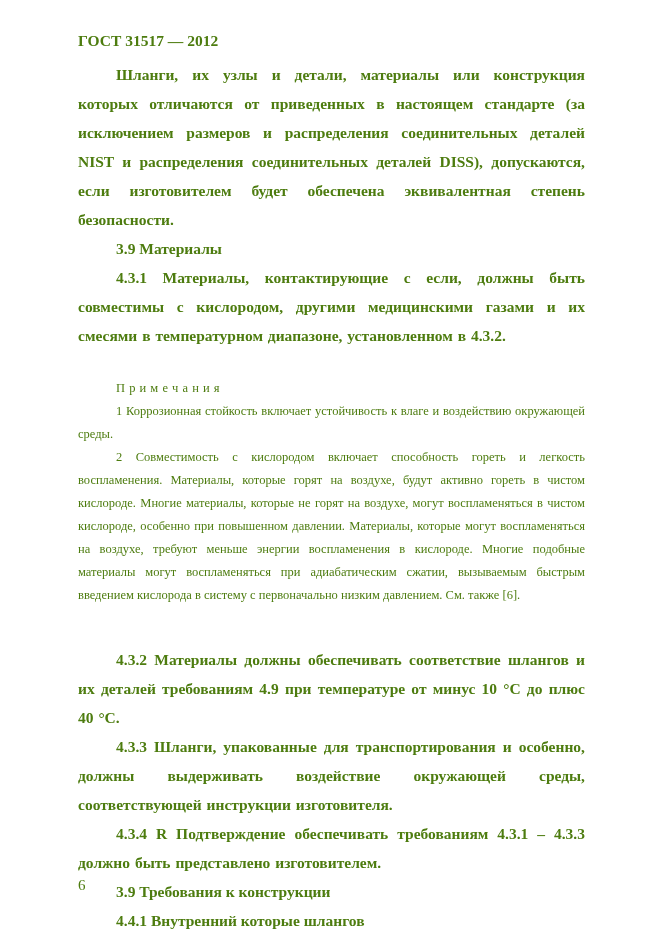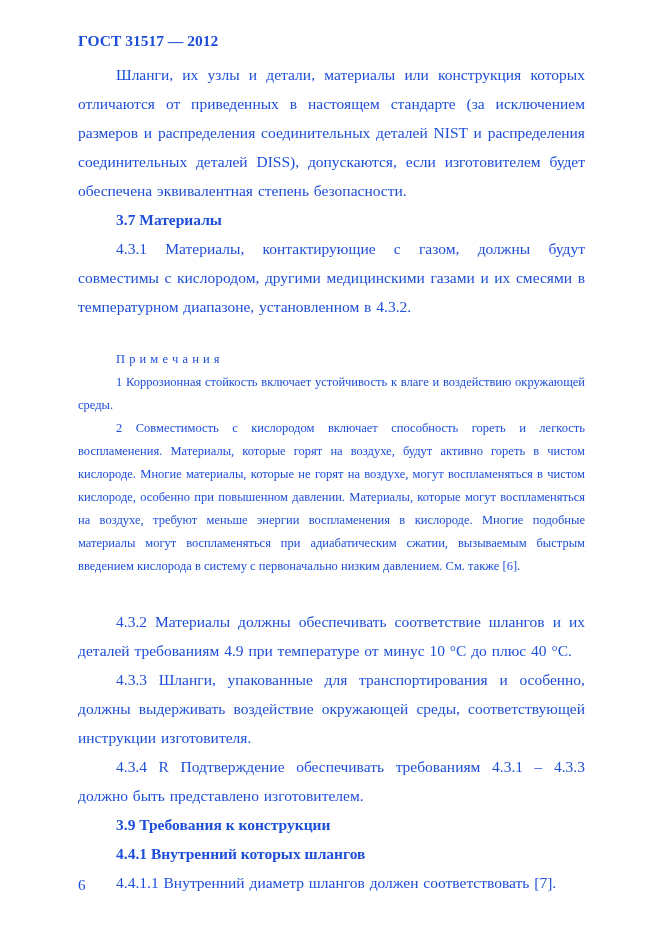--- a/index.html
+++ b/index.html
@@ -9,47 +9,48 @@
   }
   .page {
     position: relative;
     width: 661px;
     height: 936px;
     margin: 0 auto;
     background: #ffffff;
     box-sizing: border-box;
     padding: 30px 76px 0 78px;
     font-family: "Liberation Serif", "DejaVu Serif", serif;
-    color: #1d4ed8;
+    color: #4d7c0f;
     overflow: hidden;
   }
   .doc-header {
     font-size: 15.5px;
     font-weight: bold;
     line-height: 22px;
     margin: 0 0 8px 0;
   }
   .para {
     font-size: 15.5px;
     line-height: 29px;
     text-align: justify;
     text-indent: 38px;
     margin: 0;
     word-spacing: 1px;
+    font-weight: bold;
   }
   .heading {
     font-size: 15.5px;
     font-weight: bold;
     line-height: 29px;
     text-indent: 38px;
     margin: 0;
   }
   .notes-block {
     margin-top: 27px;
-    margin-bottom: 29px;
+    margin-bottom: 38px;
   }
   .note-title {
     font-size: 12.5px;
     line-height: 23px;
     text-indent: 38px;
     margin: 0;
     letter-spacing: 0.5px;
   }
   .note {
     font-size: 12.5px;
@@ -68,37 +69,37 @@
 </style>
 </head>
 <body>
 
 <div class="page">
 
   <div class="doc-header">ГОСТ 31517 — 2012</div>
 
   <p class="para">Шланги, их узлы и детали, материалы или конструкция которых отличаются от приведенных в настоящем стандарте (за исключением размеров и распределения соединительных деталей NIST и распределения соединительных деталей DISS), допускаются, если изготовителем будет обеспечена эквивалентная степень безопасности.</p>
 
-  <p class="heading">3.7 Материалы</p>
+  <p class="heading">3.9 Материалы</p>
 
-  <p class="para">4.3.1 Материалы, контактирующие с газом, должны будут совместимы с кислородом, другими медицинскими газами и их смесями в температурном диапазоне, установленном в  4.3.2.</p>
+  <p class="para">4.3.1 Материалы, контактирующие с если, должны быть совместимы с кислородом, другими медицинскими газами и их смесями в температурном диапазоне, установленном в  4.3.2.</p>
 
   <div class="notes-block">
     <p class="note-title">П р и м е ч а н и я</p>
     <p class="note">1 Коррозионная стойкость включает устойчивость к влаге и воздействию окружающей среды.</p>
     <p class="note">2 Совместимость с кислородом включает способность гореть и легкость воспламенения. Материалы, которые горят на воздухе, будут активно гореть в чистом кислороде. Многие материалы, которые не горят на воздухе, могут воспламеняться в чистом кислороде, особенно при повышенном давлении.  Материалы, которые могут воспламеняться на воздухе, требуют меньше энергии воспламенения в кислороде. Многие подобные материалы могут воспламеняться при адиабатическим сжатии, вызываемым быстрым введением кислорода в систему с первоначально низким давлением. См. также [6].</p>
   </div>
 
   <p class="para">4.3.2 Материалы должны обеспечивать соответствие шлангов и их деталей требованиям  4.9 при температуре от  минус 10 °С до плюс 40 °С.</p>
 
   <p class="para">4.3.3 Шланги, упакованные для транспортирования и особенно, должны выдерживать воздействие окружающей среды, соответствующей инструкции изготовителя.</p>
 
   <p class="para">4.3.4 R Подтверждение обеспечивать требованиям  4.3.1 – 4.3.3 должно быть представлено изготовителем.</p>
 
   <p class="heading">3.9 Требования к конструкции</p>
 
-  <p class="heading">4.4.1 Внутренний которых шлангов</p>
+  <p class="heading">4.4.1 Внутренний которые шлангов</p>
 
   <p class="para">4.4.1.1 Внутренний диаметр шлангов должен соответствовать [7].</p>
 
   <div class="page-number">6</div>
 
 </div>
 
 </body></html>

